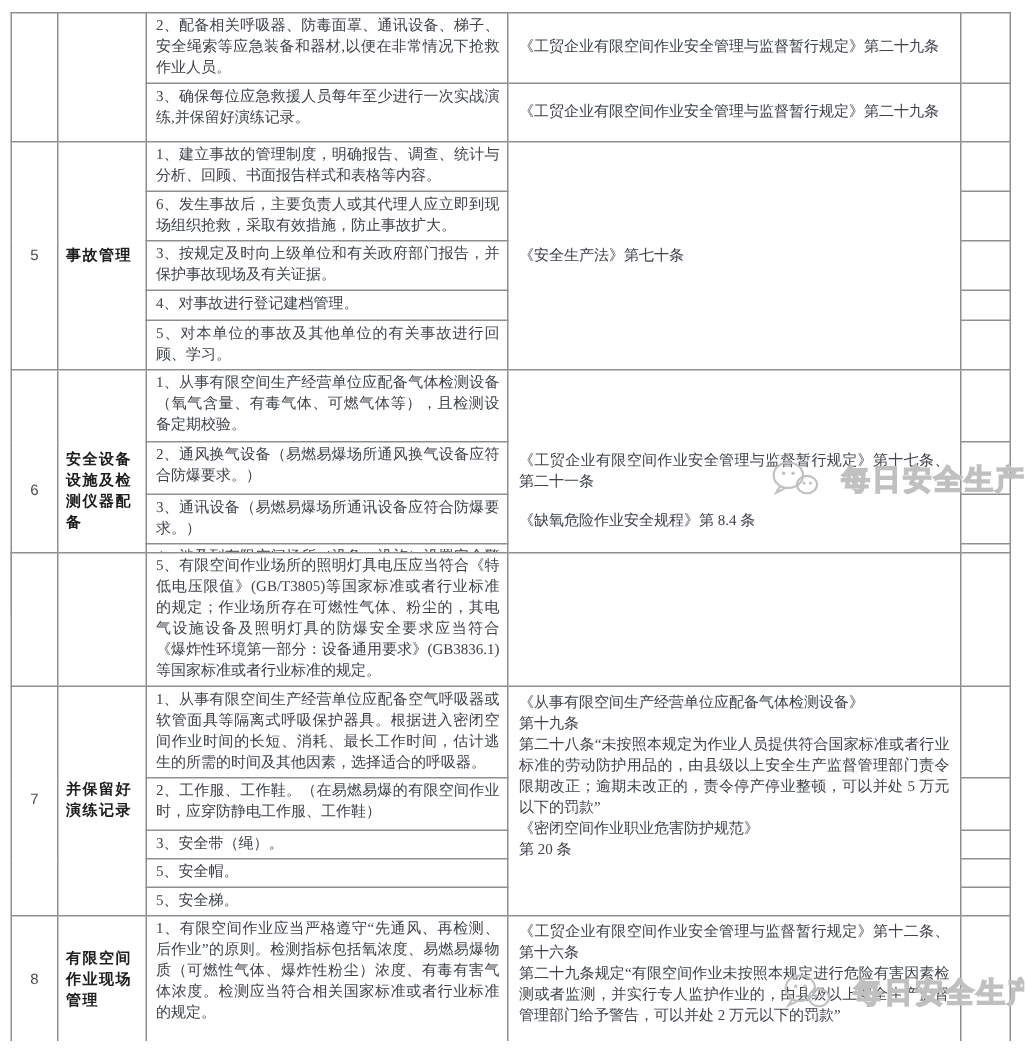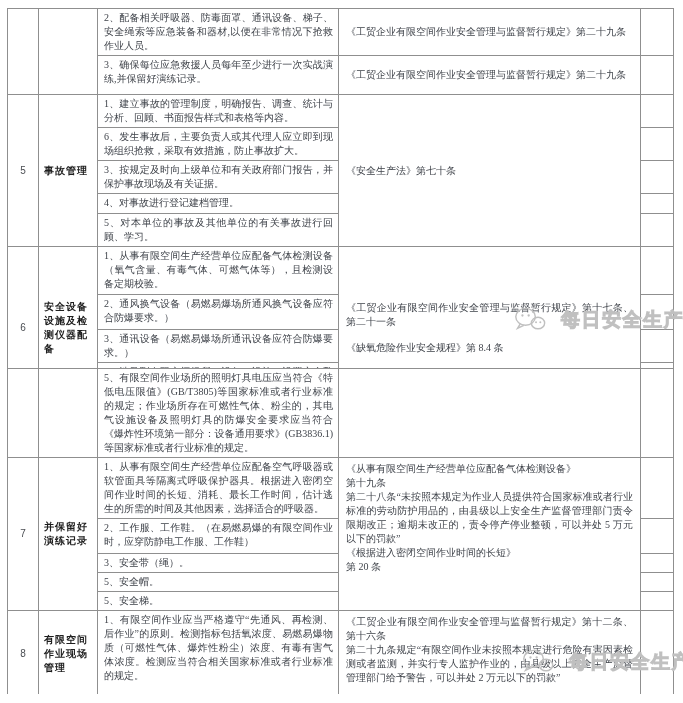--- a/index.html
+++ b/index.html
@@ -142,21 +142,21 @@
     </tr>
 
     <tr style="height:60px">
       <td class="num" rowspan="5">7</td>
       <td class="cat" rowspan="5">并保留好演练记录</td>
       <td class="item">1、从事有限空间生产经营单位应配备空气呼吸器或软管面具等隔离式呼吸保护器具。根据进入密闭空间作业时间的长短、消耗、最长工作时间，估计逃生的所需的时间及其他因素，选择适合的呼吸器。</td>
       <td class="reg top" rowspan="5">
         <div>《从事有限空间生产经营单位应配备气体检测设备》</div>
         <div>第十九条</div>
         <div>第二十八条“未按照本规定为作业人员提供符合国家标准或者行业标准的劳动防护用品的，由县级以上安全生产监督管理部门责令限期改正；逾期未改正的，责令停产停业整顿，可以并处 5 万元以下的罚款”</div>
-        <div>《根据进入密闭空间作业时间的长短》</div>
+        <div>《密闭空间作业职业危害防护规范》</div>
         <div>第 20 条</div>
       </td>
       <td class="chk"></td>
     </tr>
     <tr style="height:35px">
       <td class="item">2、工作服、工作鞋。（在易燃易爆的有限空间作业时，应穿防静电工作服、工作鞋）</td>
       <td class="chk"></td>
     </tr>
     <tr style="height:19px">
       <td class="item">3、安全带（绳）。</td>

